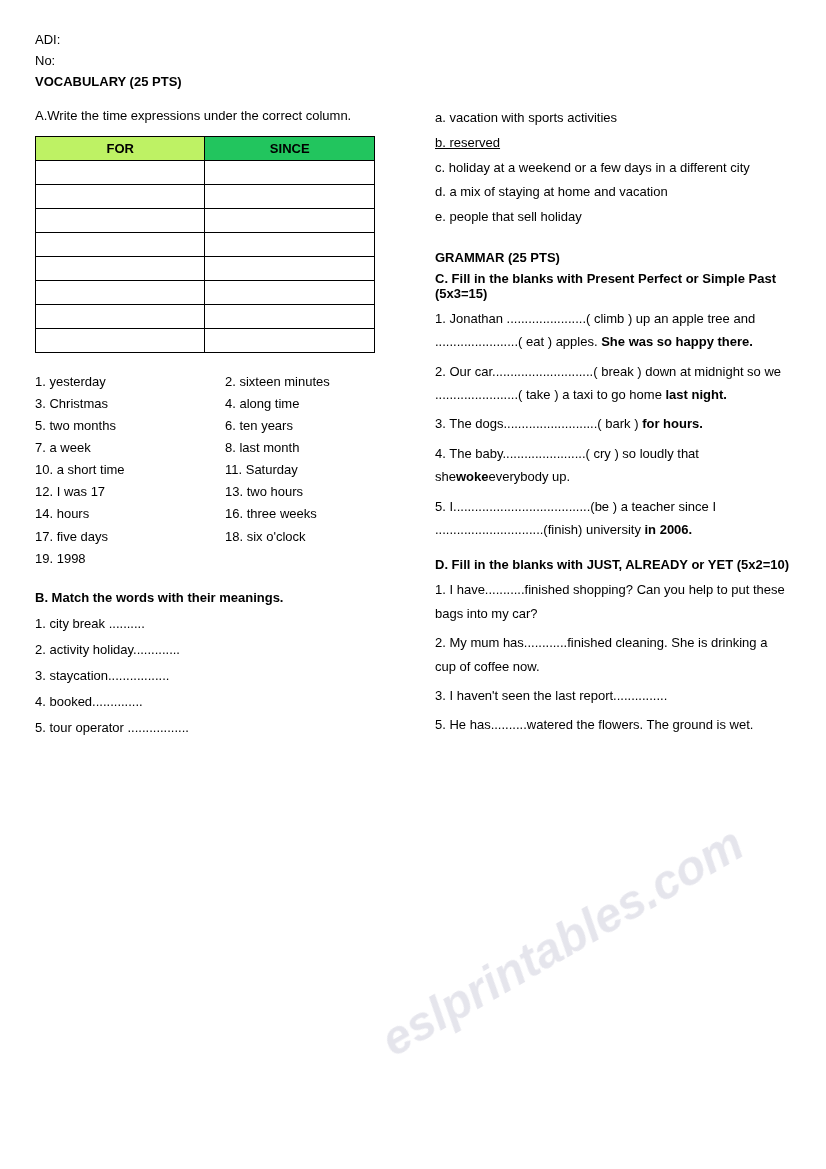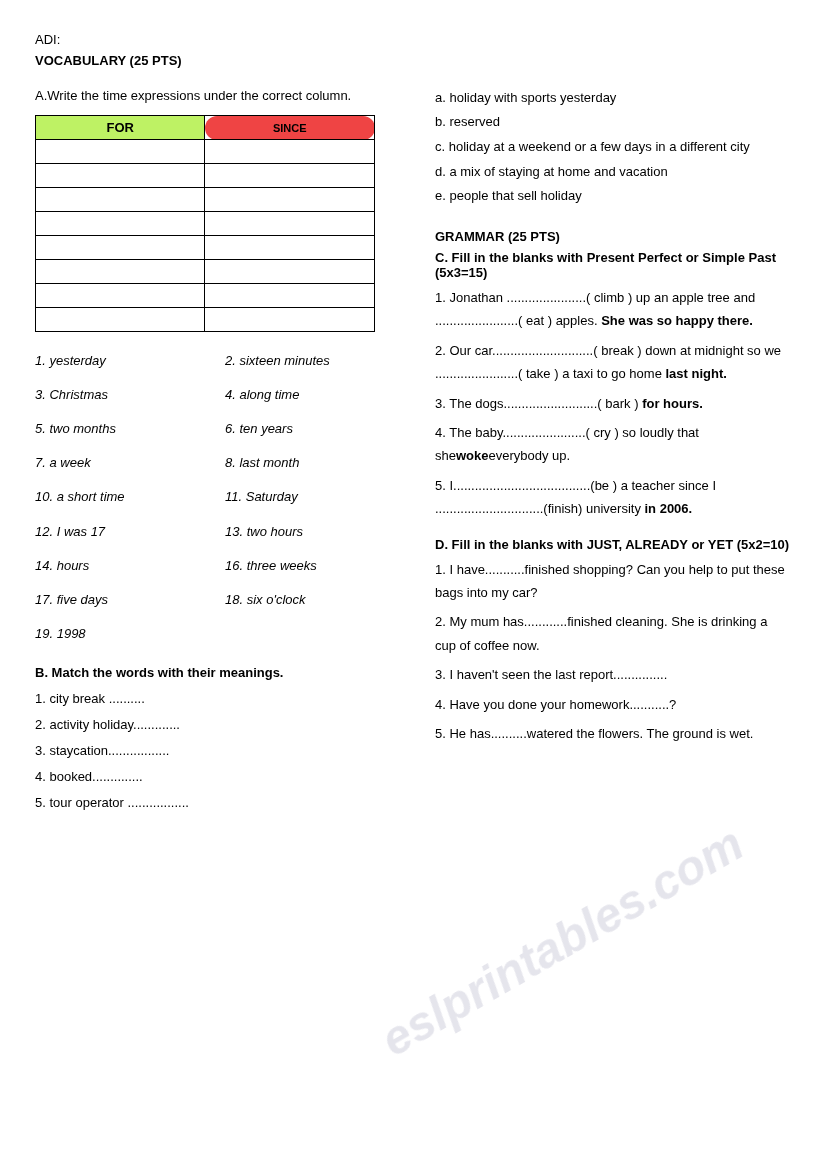--- a/index.html
+++ b/index.html
@@ -64,34 +64,32 @@
       width: 170px;
       height: 24px;
     }
     .vocab-table th.for-header {
       background: #bef264;
       text-align: center;
       font-weight: bold;
       font-size: 13px;
     }
     .vocab-table th.since-header {
-      background: #ef4444;
+      background: #22c55e;
       text-align: center;
       font-weight: bold;
-      font-size: 11px;
-      border-radius: 12px;
+      font-size: 13px;
     }
     
     .word-list {
       display: grid;
       grid-template-columns: 1fr 1fr;
-      gap: 12px 10px;
+      gap: 0 10px;
       margin-bottom: 20px;
       font-size: 13px;
-      font-style: italic;
     }
     .word-item {
       line-height: 1.7;
     }
     
     .section-b {
       margin-bottom: 10px;
     }
     .match-list {
       font-size: 13px;
@@ -113,20 +111,21 @@
       font-size: 13px;
       line-height: 1.8;
       margin-bottom: 6px;
     }
   </style>
 </head>
 <body>
 
 <div class="header-section">
   <div class="header-line">ADI:</div>
+  <div class="header-line">No:</div>
   <div class="header-line section-title">VOCABULARY (25 PTS)</div>
 </div>
 
 <div class="two-col">
 
   <div class="left-col">
     <div class="instruction">A.Write the time expressions under the correct column.</div>
 
     <table class="vocab-table">
       <thead>
@@ -199,22 +198,22 @@
           <div style="line-height: 2;">3. staycation.................</div>
           <div style="line-height: 2;">4. booked..............</div>
           <div style="line-height: 2;">5. tour operator   .................</div>
         </div>
     </div>
   </div>
 
   <div class="right-col">
 
     <div class="meanings-list" id="meanings-container">
-    <div style="line-height: 1.9;">a. holiday with sports yesterday</div>
-        <div style="line-height: 1.9;">b. reserved</div>
+    <div style="line-height: 1.9;">a. vacation with sports activities</div>
+        <div style="line-height: 1.9; text-decoration: underline;">b. reserved</div>
         <div style="line-height: 1.9;">c. holiday at a weekend or a few days in a different city</div>
         <div style="line-height: 1.9;">d. a mix of staying at home and vacation</div>
         <div style="line-height: 1.9;">e. people that sell holiday</div>
       </div>
 
     <div class="grammar-section">
       <div class="section-title">GRAMMAR (25 PTS)</div>
 
       <div class="fill-blank-section">
         <div class="section-title">C. Fill in the blanks with Present Perfect or Simple Past (5x3=15)</div>
@@ -226,21 +225,20 @@
             <div class="fill-item">5. I......................................(be ) a teacher since I ..............................(finish) university <strong>in 2006.</strong></div>
           </div>
       </div>
 
       <div class="fill-blank-section">
         <div class="section-title">D. Fill in the blanks with JUST, ALREADY or YET (5x2=10)</div>
         <div id="section-d-items">
             <div class="fill-item">1. I  have...........finished shopping? Can you help to put  these bags into my car?</div>
             <div class="fill-item">2. My mum has............finished cleaning. She is drinking a cup of coffee now.</div>
             <div class="fill-item">3. I haven't seen the last report...............</div>
-            <div class="fill-item">4. Have you done your homework...........?</div>
             <div class="fill-item">5. He has..........watered the flowers. The ground is wet.</div>
           </div>
       </div>
     </div>
   </div>
 </div>
 
 <div class="watermark">eslprintables.com</div>
 
 </body></html>

